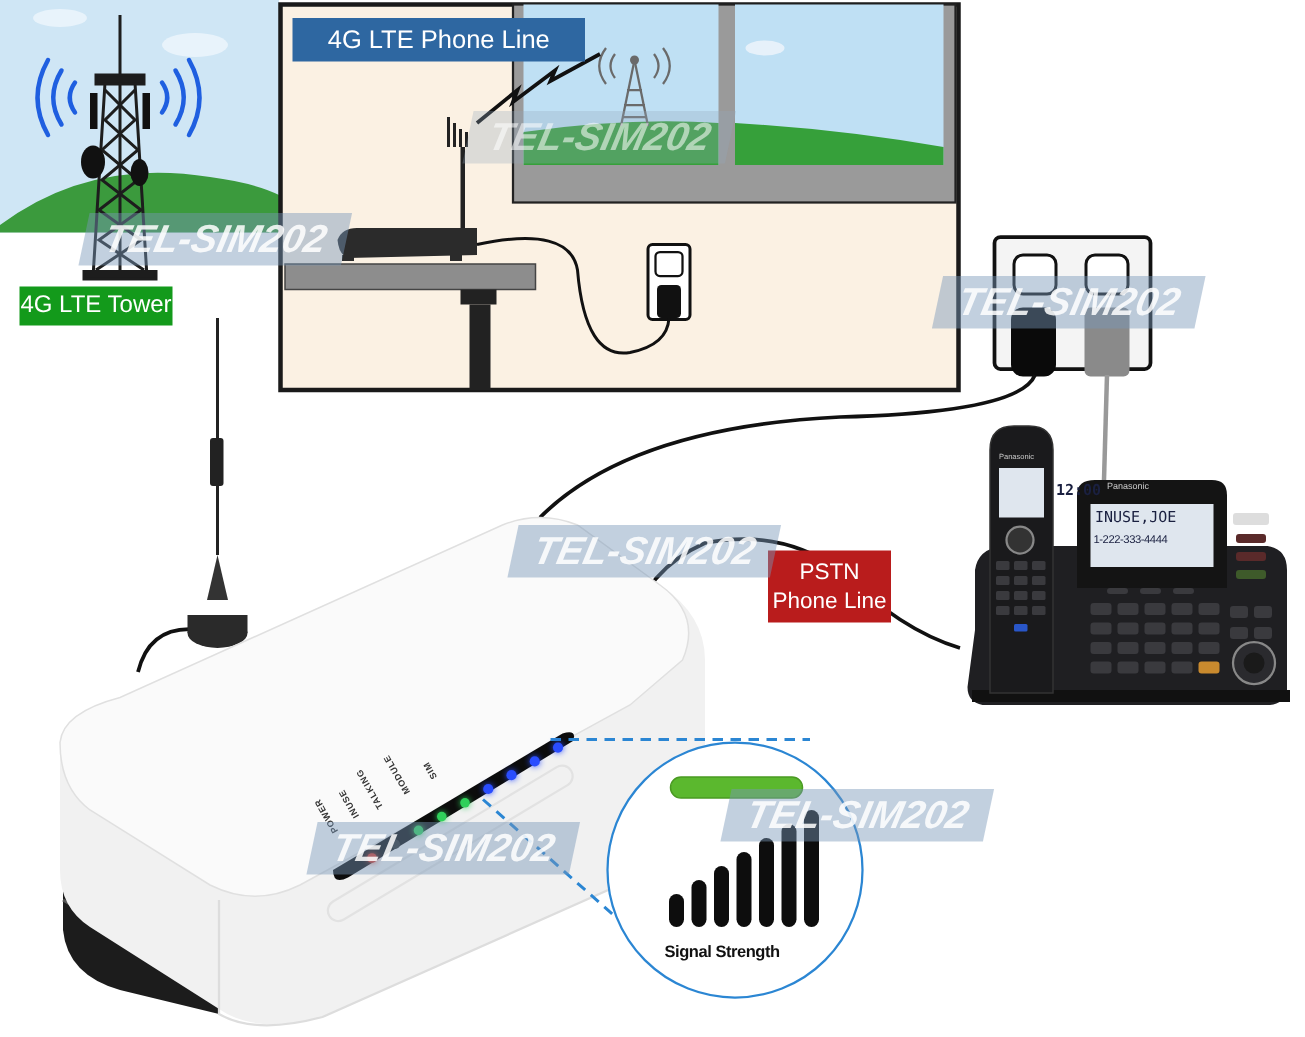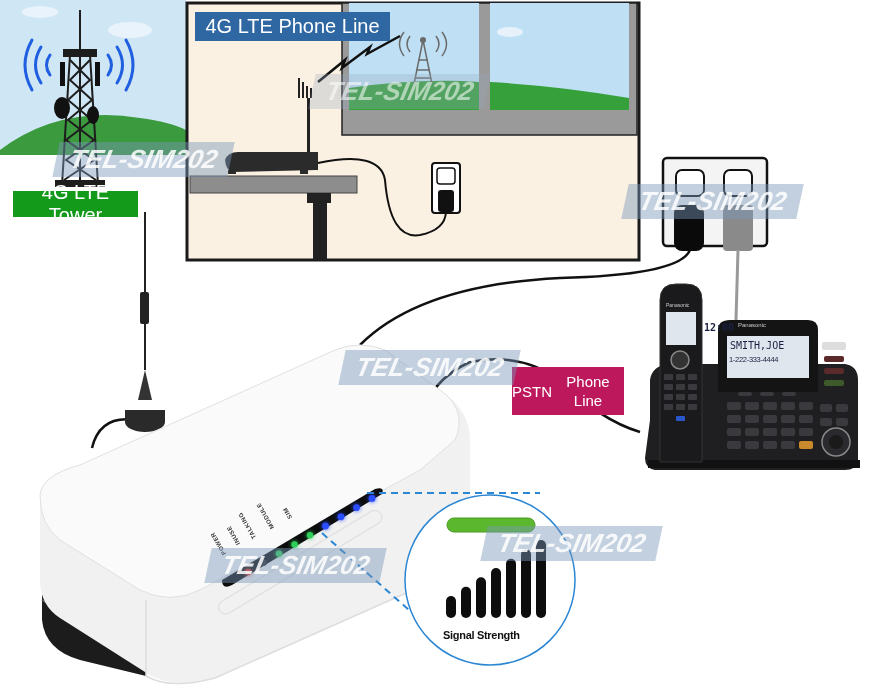--- a/index.html
+++ b/index.html
@@ -3,23 +3,23 @@
 <meta charset="utf-8">
 <style>
   html, body { margin: 0; padding: 0; background: #ffffff; }
   body { width: 870px; height: 691px; position: relative; overflow: hidden; font-family: "Liberation Sans", sans-serif; }
   .abs { position: absolute; }
   svg.layer { position: absolute; left: 0; top: 0; }
   .label-box {
     position: absolute; color: #ffffff; font-family: "Liberation Sans", sans-serif;
     display: flex; align-items: center; justify-content: center; text-align: center;
   }
-  .lbl-tower { left: 13px; top: 191px; width: 125px; height: 26px; background: #139a1b; font-size: 20px; }
-  .lbl-phoneline { left: 195px; top: 12px; width: 195px; height: 29px; background: #2e67a1; font-size: 20px; }
-  .lbl-pstn { left: 512px; top: 367px; width: 112px; height: 48px; background: #be185d; font-size: 15px; line-height: 19px; flex-direction: row; }
+  .lbl-tower { left: 13px; top: 191px; width: 102px; height: 26px; background: #139a1b; font-size: 16px; }
+  .lbl-phoneline { left: 195px; top: 12px; width: 195px; height: 29px; background: #2e67a1; font-size: 17px; }
+  .lbl-pstn { left: 512px; top: 367px; width: 82px; height: 48px; background: #b91c1c; font-size: 15px; line-height: 19px; flex-direction: column; }
   .watermark {
     position: absolute; color: rgba(255,255,255,0.85); font-weight: bold; font-style: italic;
     font-size: 26px; letter-spacing: 0px; padding: 2px 14px;
     background: rgba(120,150,185,0.45); transform: skewX(-12deg);
     font-family: "Liberation Sans", sans-serif; white-space: nowrap;
   }
   .wm1 { left: 56px; top: 142px; }
   .wm2 { left: 625px; top: 184px; }
   .wm3 { left: 342px; top: 350px; }
   .wm4 { left: 208px; top: 548px; }
@@ -235,21 +235,21 @@
     <rect x="521" y="549.3333333333334" width="10" height="68.66666666666667" rx="5" fill="#0d0d0d"></rect>
     <rect x="536" y="540" width="10" height="78" rx="5" fill="#0d0d0d"></rect>
   </svg>
 
 <div class="led-lbl" style="left:222px;top:556px;">POWER</div>
 <div class="led-lbl" style="left:236px;top:546px;">INUSE</div>
 <div class="led-lbl" style="left:252px;top:540px;">TALKING</div>
 <div class="led-lbl" style="left:270px;top:530px;">MODULE</div>
 <div class="led-lbl" style="left:288px;top:520px;">SIM</div>
 
-<div class="abs" style="left:730px;top:340px;font-size:10px;color:#1a2040;font-family:'DejaVu Sans Mono',monospace;">SMITH,JOE</div>
+<div class="abs" style="left:730px;top:340px;font-size:10px;color:#1a2040;font-family:'DejaVu Sans Mono',monospace;">INUSE,JOE</div>
 <div class="abs" style="left:729px;top:355px;font-size:7.5px;color:#1a2040;font-family:Liberation Sans, sans-serif;letter-spacing:-0.3px;">1-222-333-4444</div>
 <div class="abs" style="left:738px;top:322px;font-size:6px;color:#ccc;">Panasonic</div>
 <div class="abs" style="left:666px;top:302px;font-size:5px;color:#ccc;">Panasonic</div>
 <div class="abs" style="left:704px;top:322px;font-size:10px;color:#1a2040;font-weight:bold;font-family:'DejaVu Sans Mono',monospace;">12:00</div>
 
 <div class="label-box lbl-tower">4G LTE Tower</div>
 <div class="label-box lbl-phoneline">4G LTE Phone Line</div>
 <div class="label-box lbl-pstn">
   <span>PSTN</span>
   <span>Phone Line</span>

